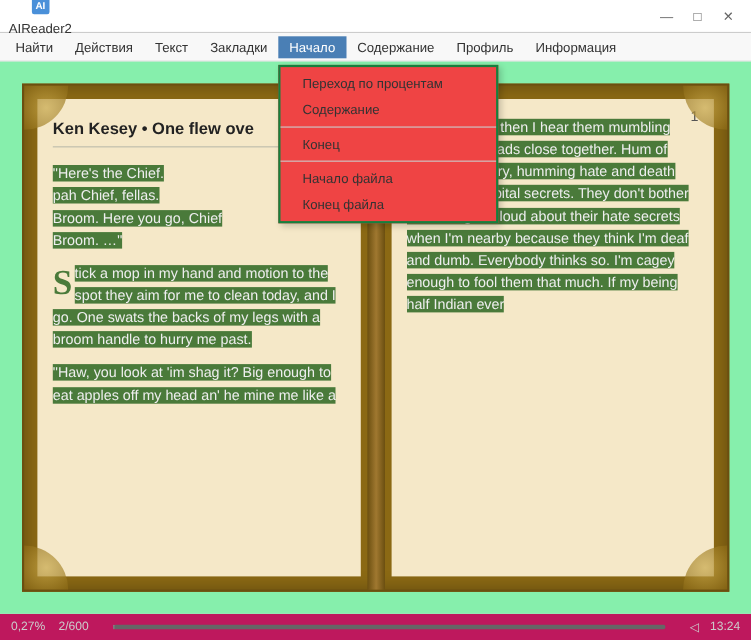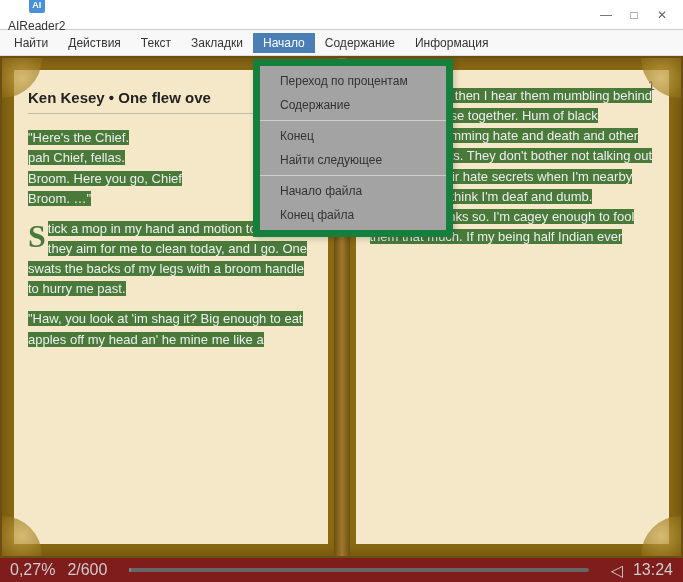--- a/index.html
+++ b/index.html
@@ -77,46 +77,46 @@
     }
 
     
     .dropdown-container {
       position: relative;
     }
     .dropdown-menu {
       position: absolute;
       top: 26px;
       left: 0;
-      background: #a3a3a3;
-      border: 7px solid #15803d;
+      background: #ef4444;
+      border: 2px solid #15803d;
       box-shadow: 2px 2px 6px rgba(0,0,0,0.2);
       min-width: 200px;
       z-index: 1000;
       padding: 3px 0;
     }
     .dropdown-item {
       padding: 5px 20px;
       font-size: 12px;
       color: #333;
       cursor: pointer;
     }
     .dropdown-separator {
       height: 1px;
       background: #ccc;
       margin: 3px 0;
     }
 
     
     .book-area {
-      background: #000000;
+      background: #86efac;
       height: 502px;
       display: flex;
       align-items: stretch;
-      padding: 0;
+      padding: 20px;
       gap: 0;
       position: relative;
     }
 
     
     .book {
       display: flex;
       width: 100%;
       background: #8b6914;
       border: 2px solid #6b4f10;
@@ -203,27 +203,27 @@
       line-height: 0.85;
       font-family: serif;
       font-weight: bold;
       color: #4a7a3a;
       margin-right: 2px;
       padding-top: 4px;
     }
 
     
     .status-bar {
-      background: #7f1d1d;
+      background: #be185d;
       height: 24px;
       display: flex;
       align-items: center;
       padding: 0 10px;
       color: #ccc;
-      font-size: 16px;
+      font-size: 11px;
       gap: 12px;
       justify-content: space-between;
     }
     .status-left {
       display: flex;
       align-items: center;
       gap: 12px;
     }
     .status-progress {
       flex: 1;
@@ -265,27 +265,27 @@
   <div class="menu-item">Действия</div>
   <div class="menu-item">Текст</div>
   <div class="menu-item">Закладки</div>
   <div class="dropdown-container">
     <div class="menu-item active">Начало</div>
     <div class="dropdown-menu">
       <div class="dropdown-item">Переход по процентам</div>
       <div class="dropdown-item">Содержание</div>
       <div class="dropdown-separator"></div>
       <div class="dropdown-item">Конец</div>
-      <div class="dropdown-item">Найти следующее</div>
       <div class="dropdown-separator"></div>
       <div class="dropdown-item">Начало файла</div>
       <div class="dropdown-item">Конец файла</div>
     </div>
   </div>
   <div class="menu-item">Содержание</div>
+  <div class="menu-item">Профиль</div>
   <div class="menu-item">Информация</div>
 </div>
 
 <div class="book-area">
   <div class="book">
 
     <div class="book-decoration">
       <div class="corner tl"></div>
       <div class="corner tr"></div>
       <div class="corner bl"></div>

